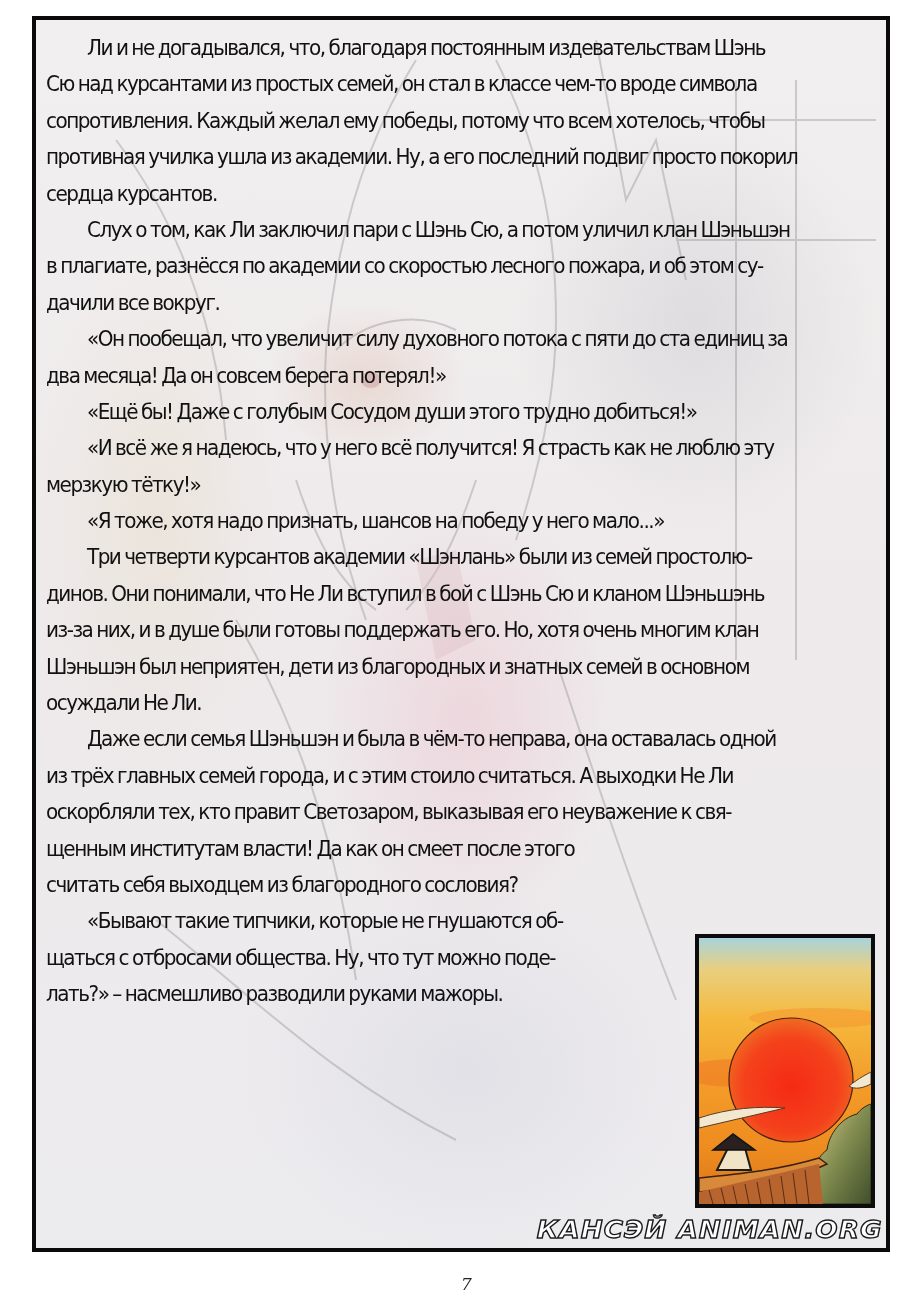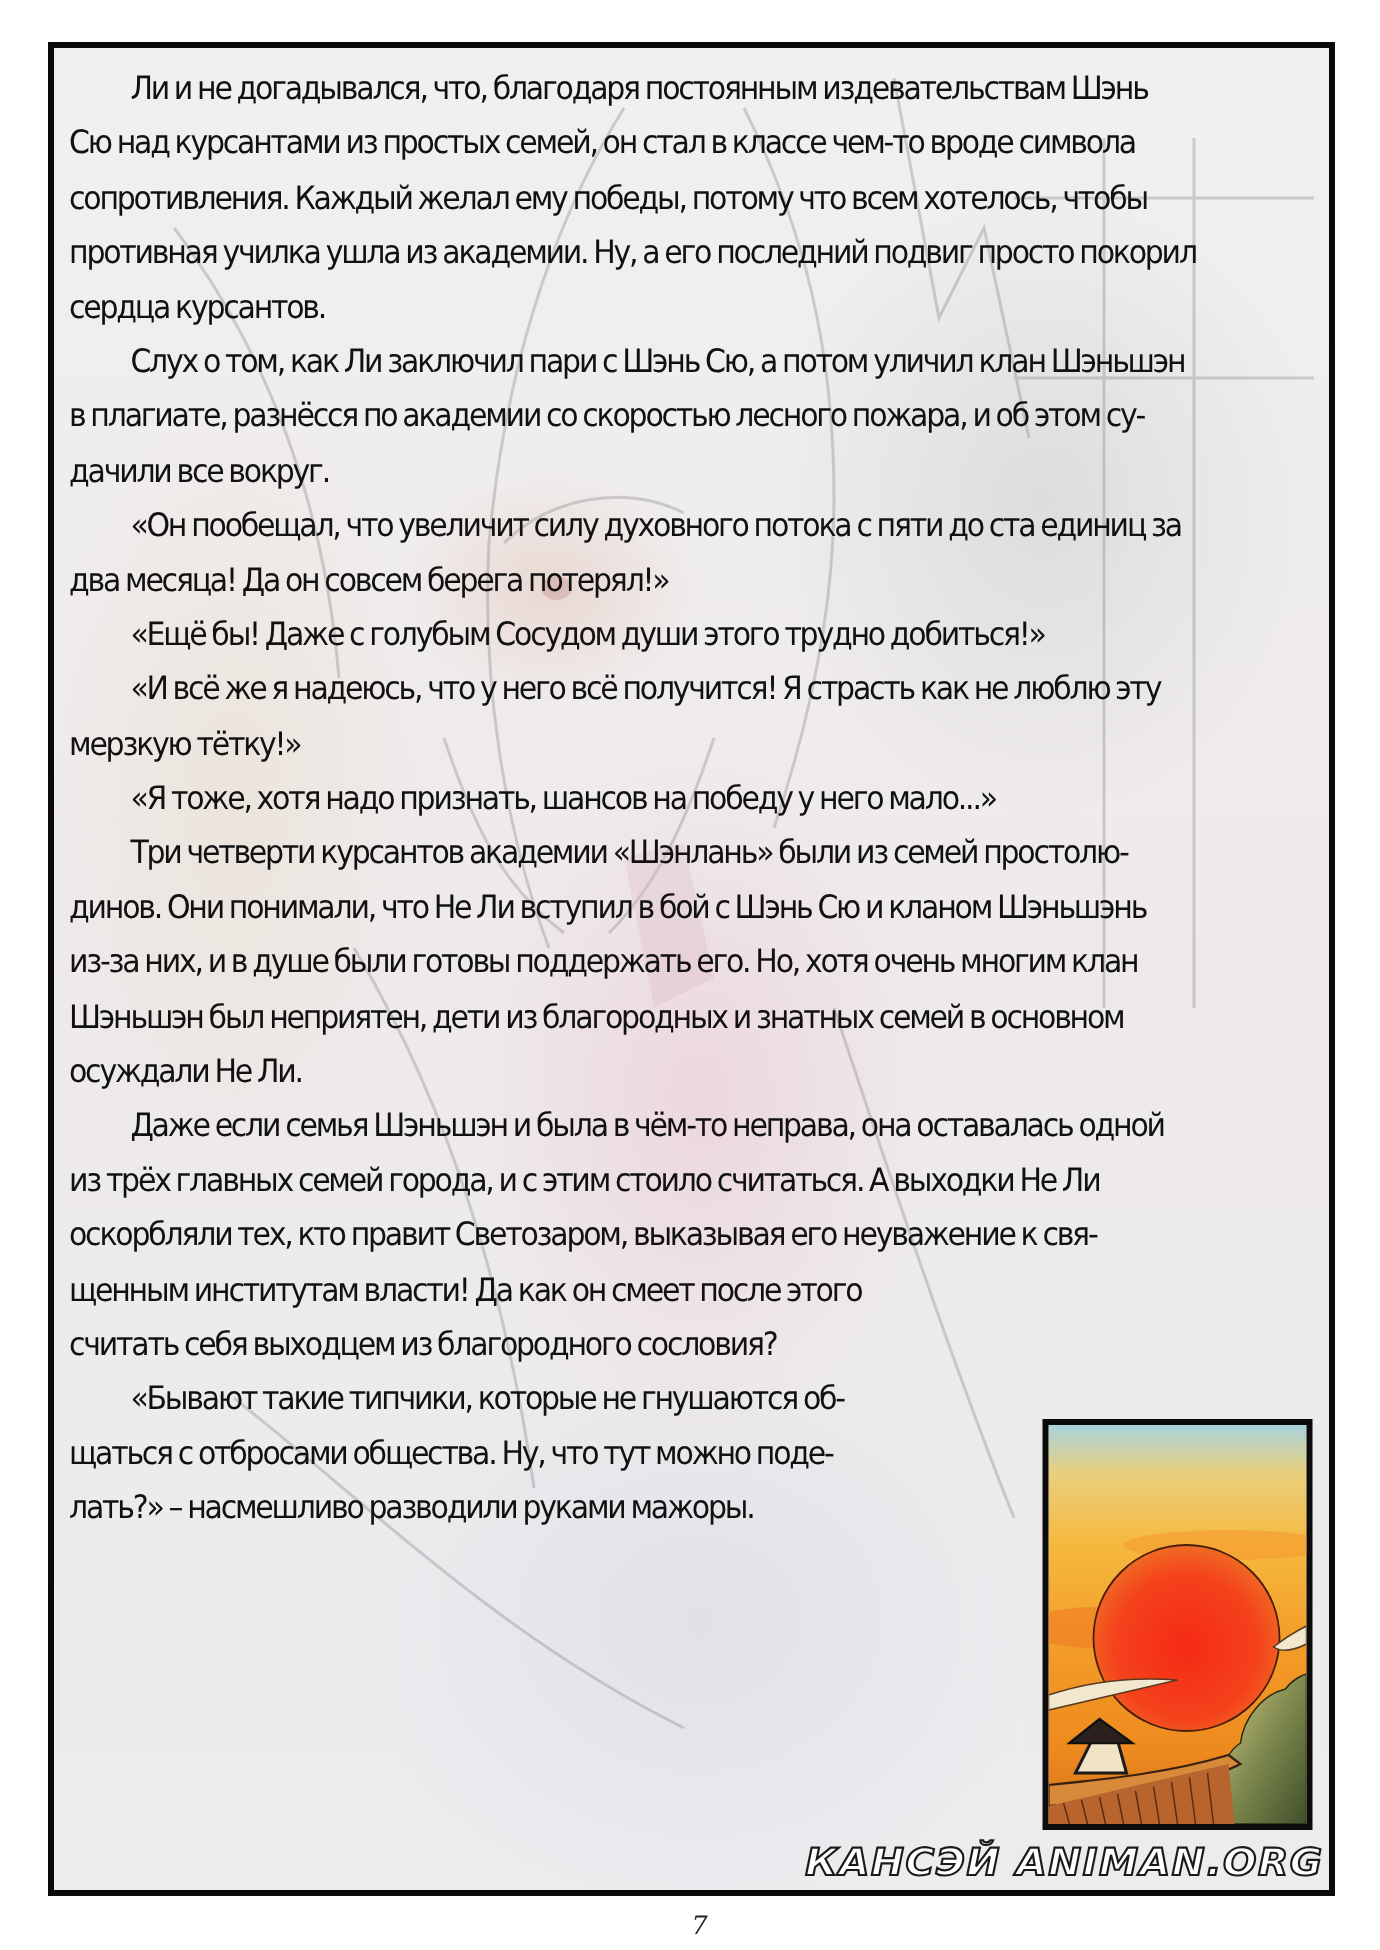--- a/index.html
+++ b/index.html
@@ -2,21 +2,21 @@
 <html><head>
 <meta charset="utf-8">
 <style>
   html, body { margin: 0; padding: 0; }
   body {
     width: 920px; height: 1300px; background: #ffffff;
     position: relative; overflow: hidden;
     font-family: "DejaVu Sans", sans-serif;
   }
   .page-frame {
-    position: absolute; left: 32px; top: 28px;
+    position: absolute; left: 32px; top: 16px;
     width: 850px; height: 1228px;
     border: 4px solid #0a0a0a;
     background:
       radial-gradient(ellipse 140px 110px at 330px 360px, rgba(222,180,160,0.35), transparent 70%),
       radial-gradient(ellipse 220px 320px at 430px 700px, rgba(235,200,210,0.55), transparent 70%),
       radial-gradient(ellipse 260px 300px at 660px 300px, rgba(200,200,205,0.45), transparent 70%),
       radial-gradient(ellipse 180px 380px at 120px 500px, rgba(232,220,200,0.45), transparent 70%),
       radial-gradient(ellipse 300px 250px at 430px 1050px, rgba(215,215,225,0.5), transparent 75%),
       linear-gradient(180deg, #f1efef 0%, #eeeaeb 50%, #ecebee 100%);
   }

